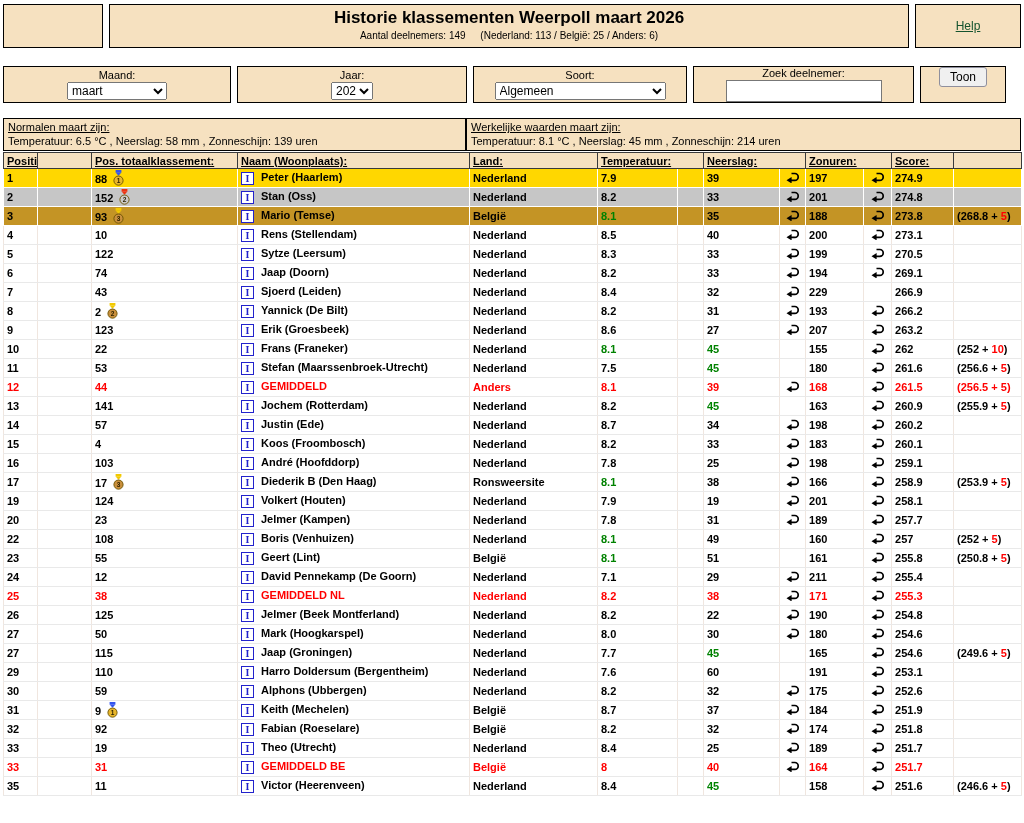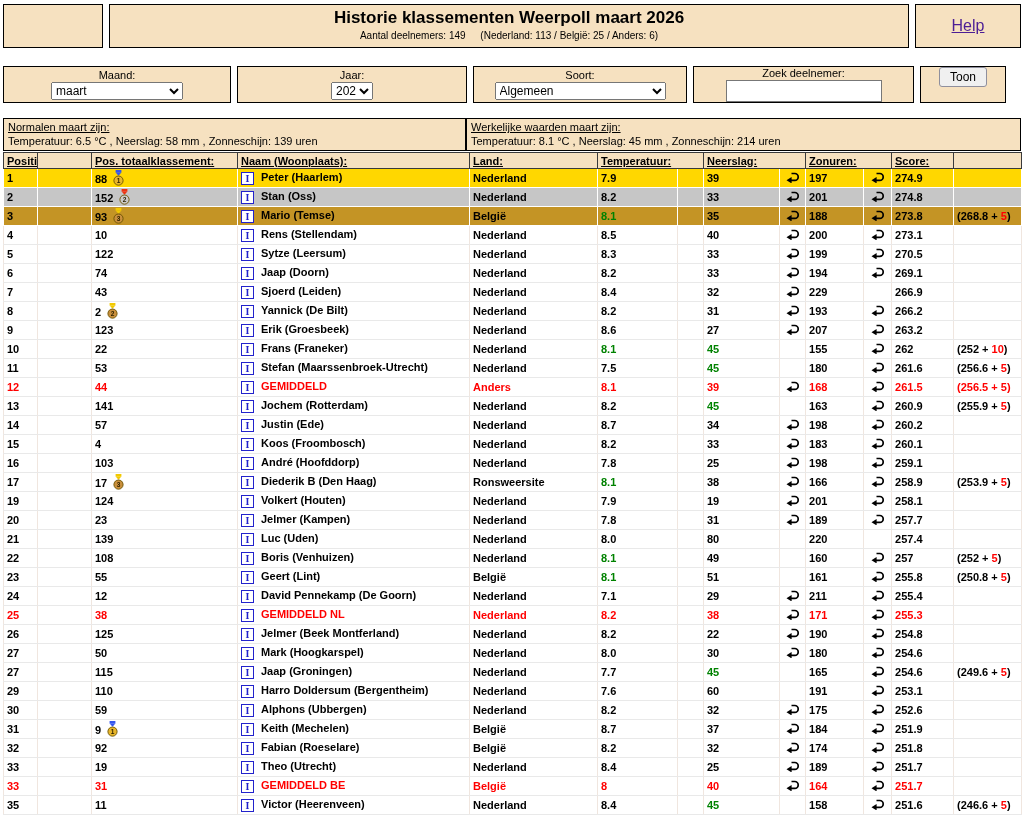--- a/index.html
+++ b/index.html
@@ -7,28 +7,28 @@
        font-family:"Liberation Sans",sans-serif;color:#000;}
   .box{background:#F6E1C0;border:1px solid #000;box-sizing:border-box;}
   
   .topbar{display:flex;gap:6px;margin:4px 3px 16px 3px;height:44px;}
   .corner{width:100px;}
   .titlebox{flex:1;text-align:center;}
   .title{font-size:17px;font-weight:bold;margin-top:3px;}
   .subtitle{font-size:10px;margin-top:2px;}
   .subtitle span{margin:0 6px;}
   .helpbox{width:106px;display:flex;align-items:center;justify-content:center;}
-  .helpbox a{color:#4c1d95;font-size:16px;text-decoration:underline;cursor:pointer;}
+  .helpbox a{color:#14532d;font-size:12px;text-decoration:underline;cursor:pointer;}
   
   .filterbar{display:flex;gap:6px;margin:18px 3px 0 3px;height:37px;}
   .fbox{display:flex;flex-direction:column;align-items:center;justify-content:center;gap:1px;font-size:11px;}
   .f1{width:228px}.f2{width:230px}.f3{width:214px}.f4{width:221px}.f5{width:86px;justify-content:flex-start}
   .fbox select,.fbox input{font-size:12px;font-family:"Liberation Sans",sans-serif;}
   .fbox input{width:150px;height:18px;border:1px solid #777;}
-  .sel-soort{width:171px}.sel-maand{width:132px}.sel-jaar{width:42px}
+  .sel-soort{width:171px}.sel-maand{width:100px}.sel-jaar{width:42px}
   .toonbtn{font-size:12px;padding:2px 10px;background:#F0F0F0;border:1px solid #8f8f9d;border-radius:3px;cursor:pointer;}
   
   .infobar{display:flex;margin:15px 3px 0 3px;}
   .ibox{font-size:11px;padding:1px 4px 2px 4px;line-height:14px;}
   .i1{width:463px}.i2{flex:1}
   .ititle{text-decoration:underline;}
   
   table{border-collapse:collapse;table-layout:fixed;width:1018px;margin:1px 3px 0 3px;
         font-size:11px;font-weight:bold;}
   th{background:#F6E1C0;border:1px solid #3a3a3a;text-align:left;text-decoration:underline;
@@ -541,35 +541,20 @@
           </svg></td>
         <td>189</td>
         <td class="c-arr"><svg class="rev" width="14" height="12" viewBox="0 0 14 12">
             <path d="M4.5 9.3 H8.8 A3.4 3.4 0 0 0 8.8 2.5 H5.5" fill="none" stroke="#000" stroke-width="1.7"></path>
             <polygon points="0.5,9.3 5.6,5.9 5.6,12.4" fill="#000"></polygon>
           </svg></td>
         <td>257.7</td>
         <td></td>
       </tr>
       <tr>
-        <td>21</td>
-        <td></td>
-        <td>139</td>
-        <td><span class="pinfo">I</span><span>Luc (Uden)</span></td>
-        <td>Nederland</td>
-        <td class="">8.0</td>
-        <td class="c-arr"></td>
-        <td class="">80</td>
-        <td class="c-arr"></td>
-        <td>220</td>
-        <td class="c-arr"></td>
-        <td>257.4</td>
-        <td></td>
-      </tr>
-      <tr>
         <td>22</td>
         <td></td>
         <td>108</td>
         <td><span class="pinfo">I</span><span>Boris (Venhuizen)</span></td>
         <td>Nederland</td>
         <td class="match">8.1</td>
         <td class="c-arr"></td>
         <td class="">49</td>
         <td class="c-arr"></td>
         <td>160</td>

